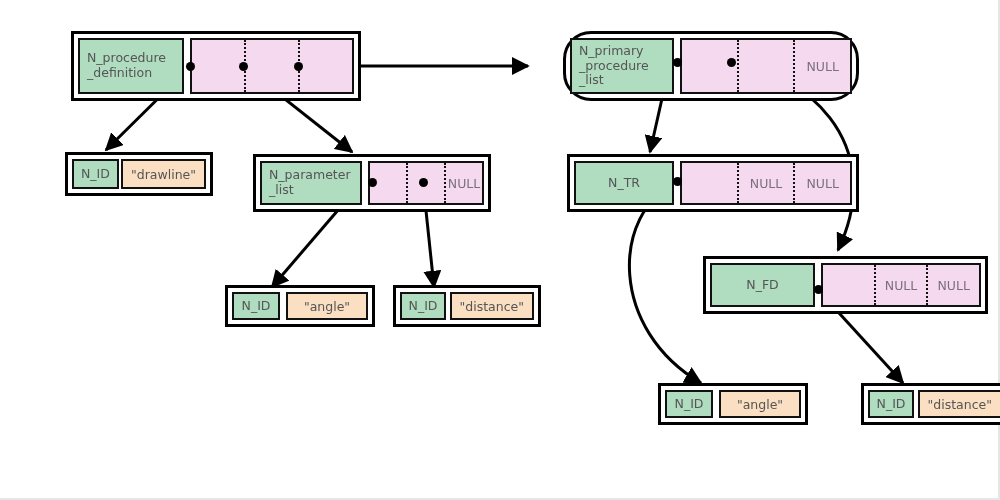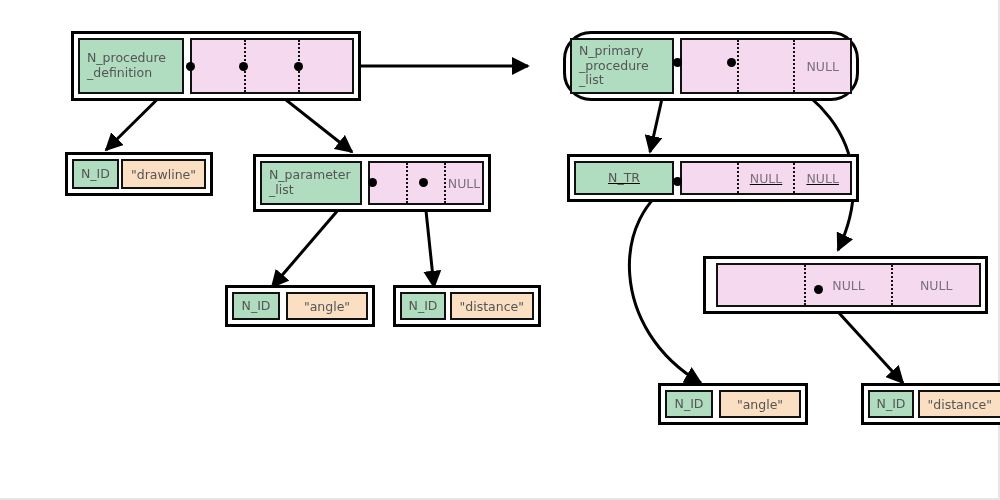--- a/index.html
+++ b/index.html
@@ -174,38 +174,39 @@
         <span class="nullv"></span>
       </div>
       <div class="cell" style="flex:1;">
         <span class="nullv">NULL</span>
       </div>
     </div>
   </div>
   <div class="dot" style="left:368px;top:178px;"></div>
   <div class="dot" style="left:419px;top:178px;"></div>
 
-  <div class="node" style="left:534px;top:154px;width:292px;height:48px;text-decoration:underline;">
+  <div class="node" style="left:534px;top:154px;width:292px;height:58px;">
     <div class="tag center" style="width:100px;">N_TR</div>
     <div class="gap"></div>
     <div class="cells" style="flex:1;">
       <div class="cell" style="flex:1;">
         <span class="nullv"></span>
       </div>
       <div class="cell" style="flex:1;">
         <span class="nullv">NULL</span>
       </div>
       <div class="cell" style="flex:1;">
         <span class="nullv">NULL</span>
       </div>
     </div>
   </div>
   <div class="dot" style="left:673px;top:177px;"></div>
 
   <div class="node" style="left:670px;top:256px;width:285px;height:58px;">
+    <div class="tag center" style="width:105px;">N_FD</div>
     <div class="gap"></div>
     <div class="cells" style="flex:1;">
       <div class="cell" style="flex:1;">
         <span class="nullv"></span>
       </div>
       <div class="cell" style="flex:1;">
         <span class="nullv">NULL</span>
       </div>
       <div class="cell" style="flex:1;">
         <span class="nullv">NULL</span>

